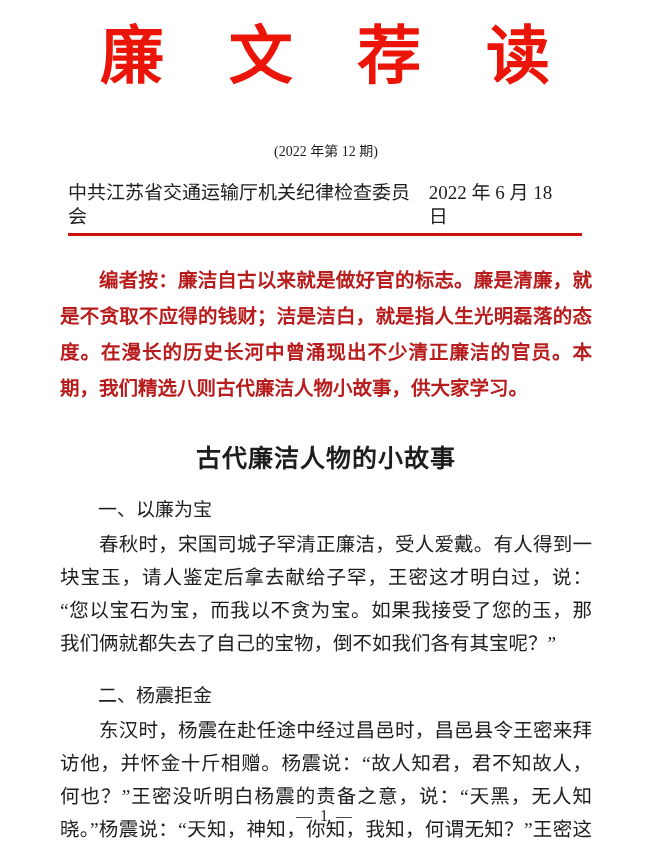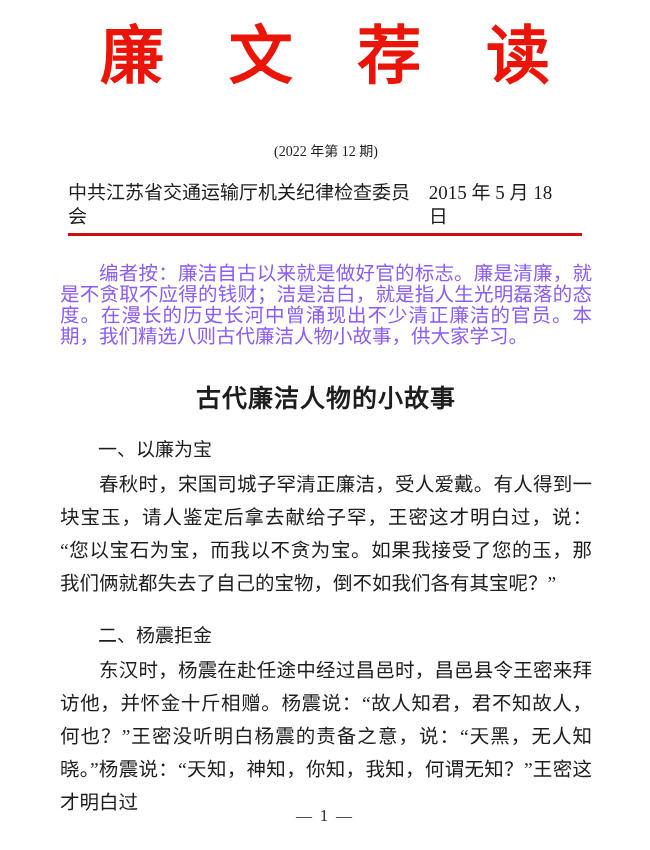--- a/index.html
+++ b/index.html
@@ -51,25 +51,25 @@
     padding-bottom: 4px;
   }
   .red-rule {
     height: 3px;
     background: var(--rule-red);
     margin: 0 10px 0 8px;
   }
   .editor-note {
     margin-top: 27px;
     font-size: 19.5px;
-    line-height: 21px;
-    font-weight: normal;
+    line-height: 36px;
+    font-weight: bold;
     text-align: justify;
     text-indent: 2em;
-    color: #8b5cf6;
+    color: #b91c1c;
   }
   .main-heading {
     margin-top: 35px;
     text-align: center;
     font-size: 25px;
     line-height: 32px;
     font-weight: bold;
     font-family: "Liberation Sans", "DejaVu Sans", sans-serif;
     letter-spacing: 1px;
   }
@@ -103,21 +103,21 @@
 <body>
 
 <div class="page">
   <div class="masthead">廉 文 荐 读</div>
 
   <div class="content">
     <div class="issue-line">(2022 年第 12 期)</div>
 
     <div class="issuer-row">
       <span>中共江苏省交通运输厅机关纪律检查委员会</span>
-      <span>2015 年 5 月 18 日</span>
+      <span>2022 年 6 月 18 日</span>
     </div>
     <div class="red-rule"></div>
 
     <p class="editor-note">编者按：廉洁自古以来就是做好官的标志。廉是清廉，就是不贪取不应得的钱财；洁是洁白，就是指人生光明磊落的态度。在漫长的历史长河中曾涌现出不少清正廉洁的官员。本期，我们精选八则古代廉洁人物小故事，供大家学习。</p>
 
     <h1 class="main-heading">古代廉洁人物的小故事</h1>
 
     <h2 class="section-heading">一、以廉为宝</h2>
     <p class="section-body">春秋时，宋国司城子罕清正廉洁，受人爱戴。有人得到一块宝玉，请人鉴定后拿去献给子罕，王密这才明白过，说：“您以宝石为宝，而我以不贪为宝。如果我接受了您的玉，那我们俩就都失去了自己的宝物，倒不如我们各有其宝呢？”</p>
 

